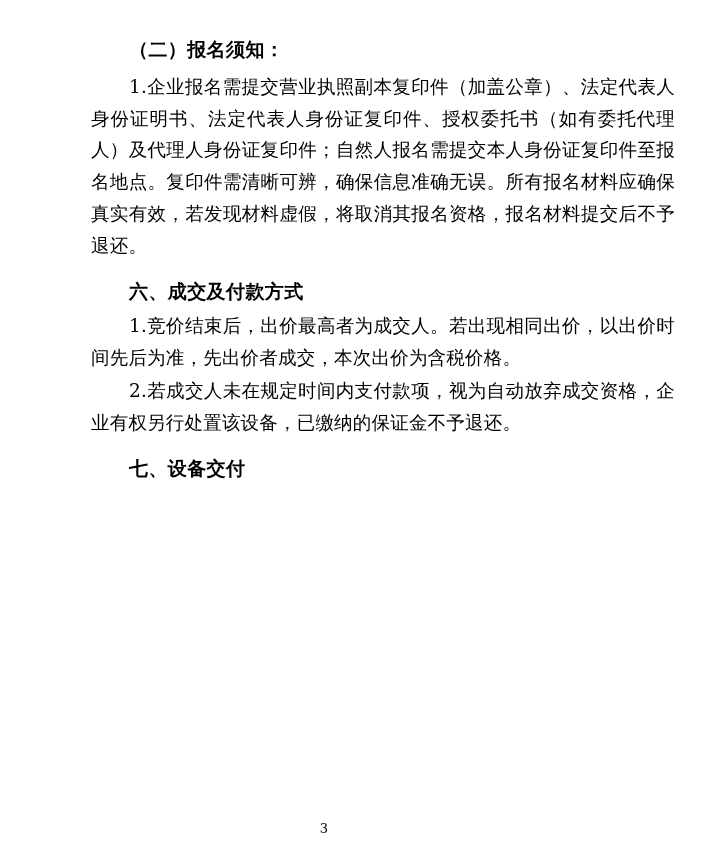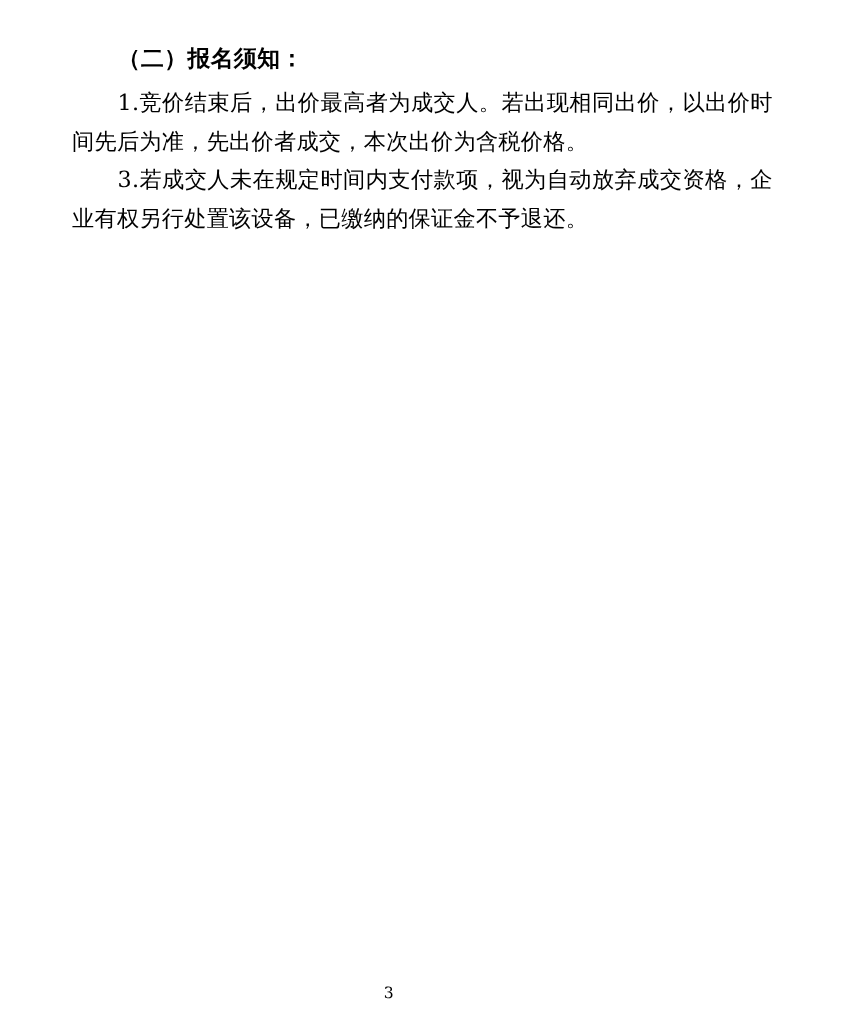--- a/index.html
+++ b/index.html
@@ -12,21 +12,21 @@
     background: #ffffff;
     font-family: "DejaVu Serif", "Liberation Serif", serif;
     color: #000000;
     overflow: hidden;
   }
   .page {
     position: relative;
     width: 648px;
     height: 858px;
     box-sizing: border-box;
-    padding: 34px 60px 0 60px;
+    padding: 34px 60px 0 91px;
   }
   .doc-body {
     width: 584px;
   }
   .heading {
     font-size: 19px;
     font-weight: bold;
     line-height: 1.62;
     margin: 0 0 6px 0;
     text-indent: 38px;
@@ -61,22 +61,25 @@
   }
 </style>
 </head>
 <body>
 
 <div class="page">
   <div class="doc-body">
 
     <p class="heading">（二）报名须知：</p>
 
+    <p class="para">1.企业报名需提交营业执照副本复印件（加盖公章）、法定代表人身份证明书、法定代表人身份证复印件、授权委托书（如有委托代理人）及代理人身份证复印件；自然人报名需提交本人身份证复印件至报名地点。复印件需清晰可辨，确保信息准确无误。所有报名材料应确保真实有效，若发现材料虚假，将取消其报名资格，报名材料提交后不予退还。</p>
 
+    <p class="heading-sub">六、成交及付款方式</p>
 
     <p class="para">1.竞价结束后，出价最高者为成交人。若出现相同出价，以出价时间先后为准，先出价者成交，本次出价为含税价格。</p>
-    <p class="para">3.若成交人未在规定时间内支付款项，视为自动放弃成交资格，企业有权另行处置该设备，已缴纳的保证金不予退还。</p>
+    <p class="para">2.若成交人未在规定时间内支付款项，视为自动放弃成交资格，企业有权另行处置该设备，已缴纳的保证金不予退还。</p>
 
+    <p class="heading-sub">七、设备交付</p>
 
   </div>
 
   <div class="page-number">3</div>
 </div>
 
 </body></html>

